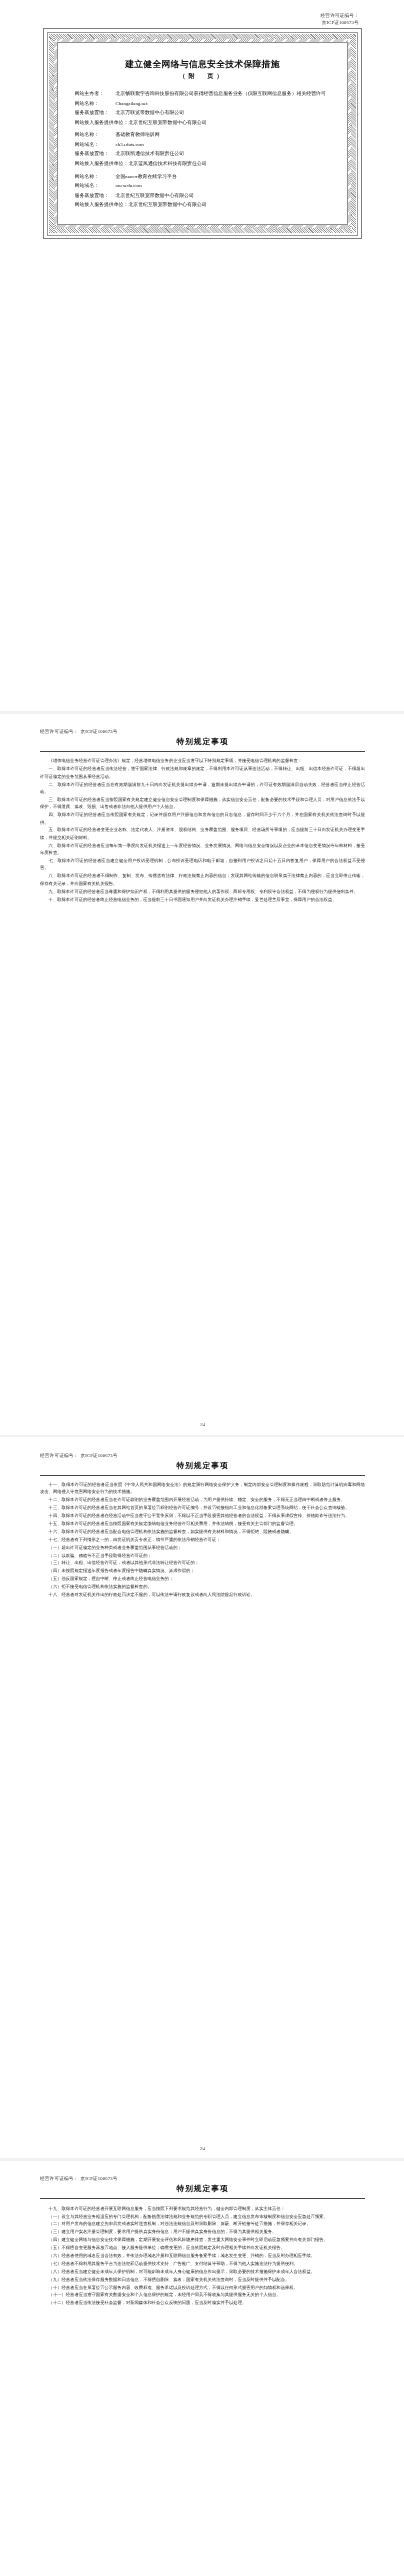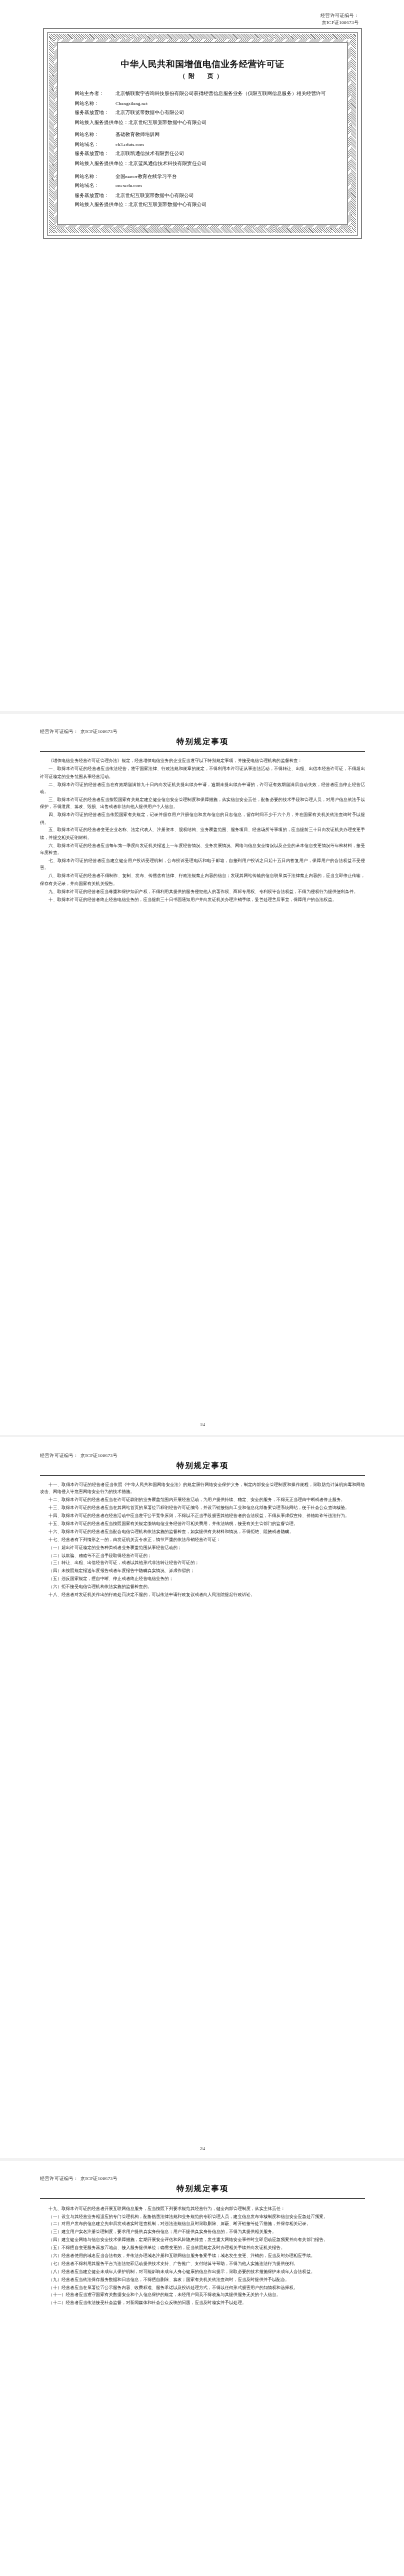--- a/index.html
+++ b/index.html
@@ -141,21 +141,21 @@
   <div class="lic-no-line">
     <span class="lbl">经营许可证编号：</span>
     <span class="val">京ICP证100673号</span>
   </div>
 
   <div class="cert-frame">
     <div class="cert-frame-inner">
       <div class="cert-orn">
         <div class="cert-orn-2">
           <div class="cert-body">
-            <div class="cert-title">中华人民共和国增值电信业务经营许可证</div>
+            <div class="cert-title">建立健全网络与信息安全技术保障措施</div>
             <div class="cert-subtitle">（附　页）</div>
             <div class="cert-rows">
               <div class="cert-row">
                 <span class="k">网站主办者：</span><span class="v">北京畅联聚宁咨询科技股份有限公司获得经营信息服务业务（仅限互联网信息服务）相关经营许可</span>
               </div>
               <div class="cert-row">
                 <span class="k">网站名称：</span><span class="v">Changzilang.net</span>
               </div>
               <div class="cert-row">
                 <span class="k">服务器放置地：</span><span class="v">北京万联览带数据中心有限公司</span>

